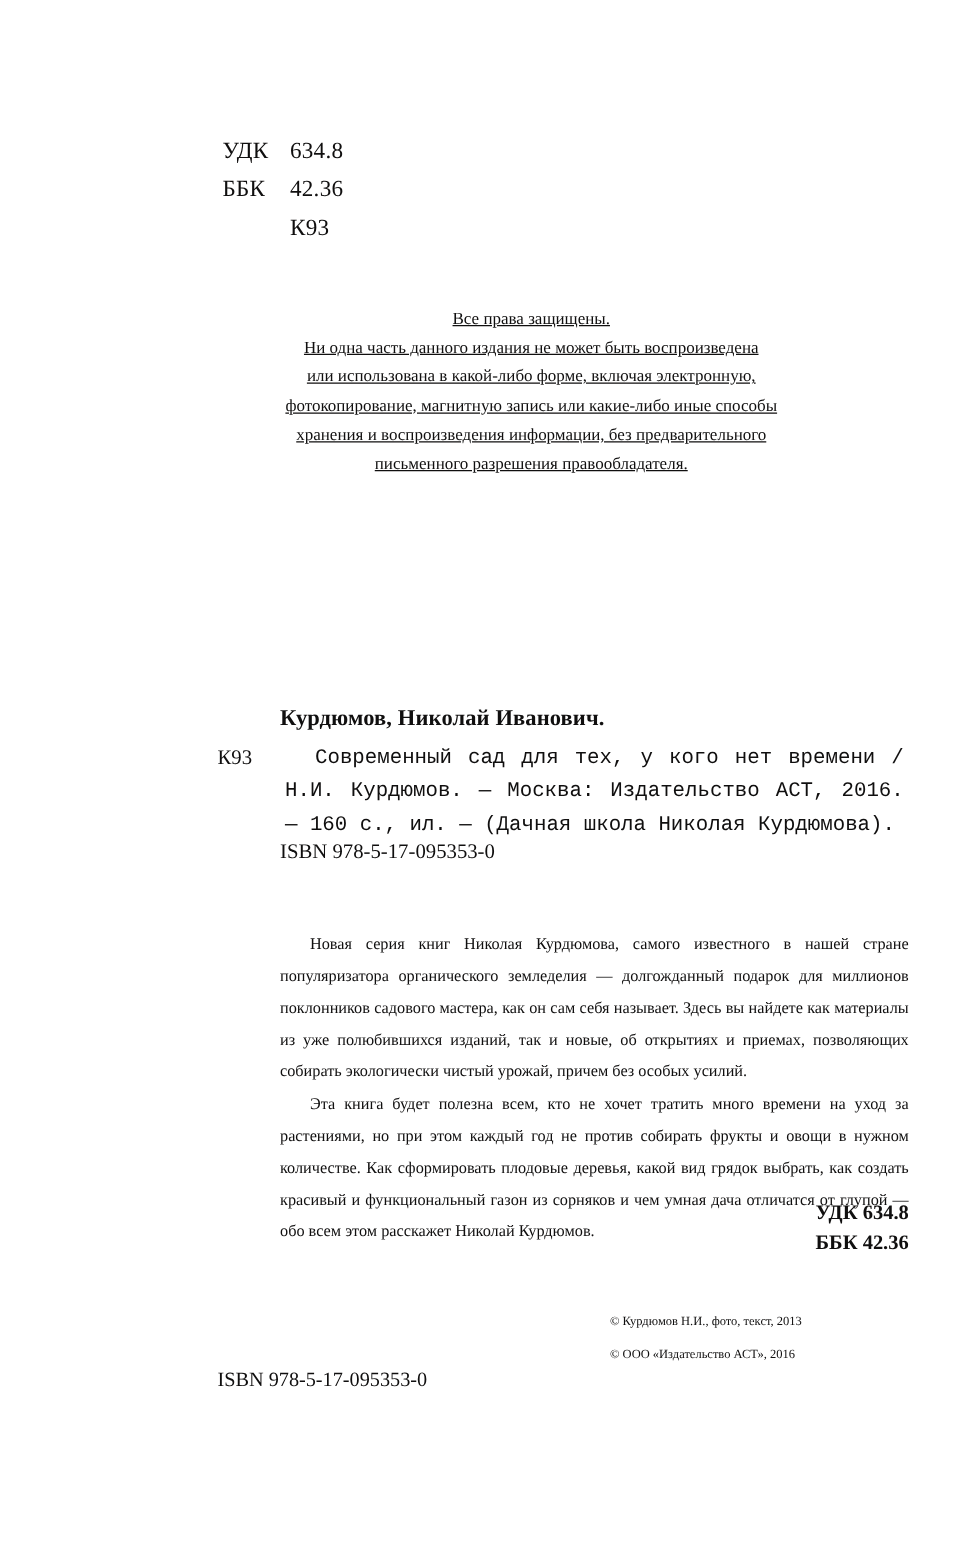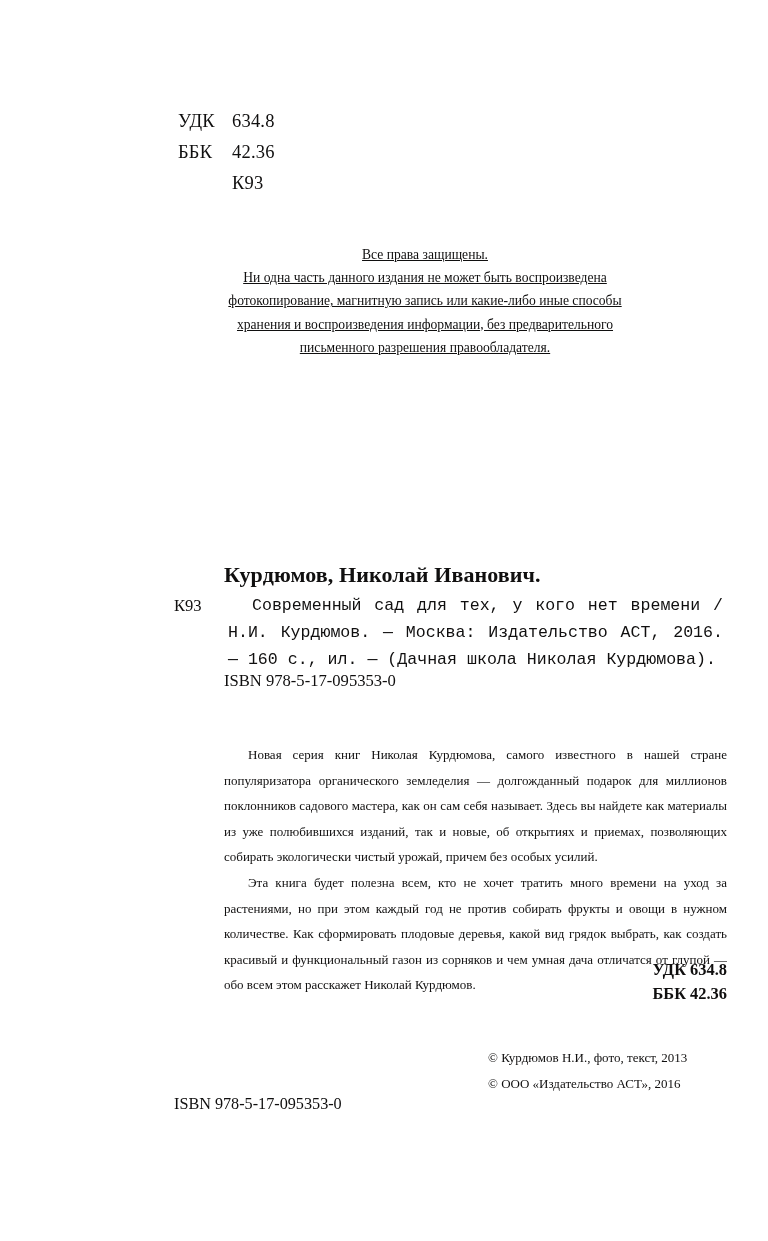--- a/index.html
+++ b/index.html
@@ -67,21 +67,21 @@
     position: absolute;
     left: 133px;
     top: 561px;
     width: 553px;
     font-size: 16.6px;
     line-height: 27px;
   }
   .biblio-author {
     margin: 0 0 1px 50px;
     font-weight: bold;
-    font-size: 22px;
+    font-size: 18px;
     letter-spacing: 0.1px;
   }
   .biblio-body {
     position: relative;
     margin: 0;
     padding-left: 50px;
   }
   .biblio-index {
     position: absolute;
     left: 0;
@@ -137,21 +137,21 @@
   }
   .classification-bottom span {
     display: block;
   }
 
   
   .copyright {
     position: absolute;
     left: 447px;
     top: 1045px;
-    font-size: 13px;
+    font-size: 10px;
     line-height: 25.6px;
     white-space: nowrap;
   }
   .copyright span {
     display: block;
   }
 
   
   .isbn-footer {
     position: absolute;
@@ -168,20 +168,21 @@
 
   <div class="classification">
     <span class="cl-row"><span class="cl-label">УДК</span><span class="cl-value">634.8</span></span>
     <span class="cl-row"><span class="cl-label">ББК</span><span class="cl-value">42.36</span></span>
     <span class="cl-row indexed">К93</span>
   </div>
 
   <div class="rights">
     <span class="rights-line">Все права защищены.</span>
     <span class="rights-line">Ни одна часть данного издания не может быть воспроизведена</span>
+    <span class="rights-line">или использована в какой-либо форме, включая электронную,</span>
     <span class="rights-line">фотокопирование, магнитную запись или какие-либо иные способы</span>
     <span class="rights-line">хранения и воспроизведения информации, без предварительного</span>
     <span class="rights-line">письменного разрешения правообладателя.</span>
   </div>
 
   <div class="biblio">
     <div class="biblio-author">Курдюмов, Николай Иванович.</div>
     <div class="biblio-body">
       <span class="biblio-index">К93</span>
       <p class="biblio-desc">Современный сад для тех, у кого нет времени / Н.И. Курдюмов. — Москва: Издательство АСТ, 2016. — 160 с., ил. — (Дачная школа Николая Курдюмова).</p>

